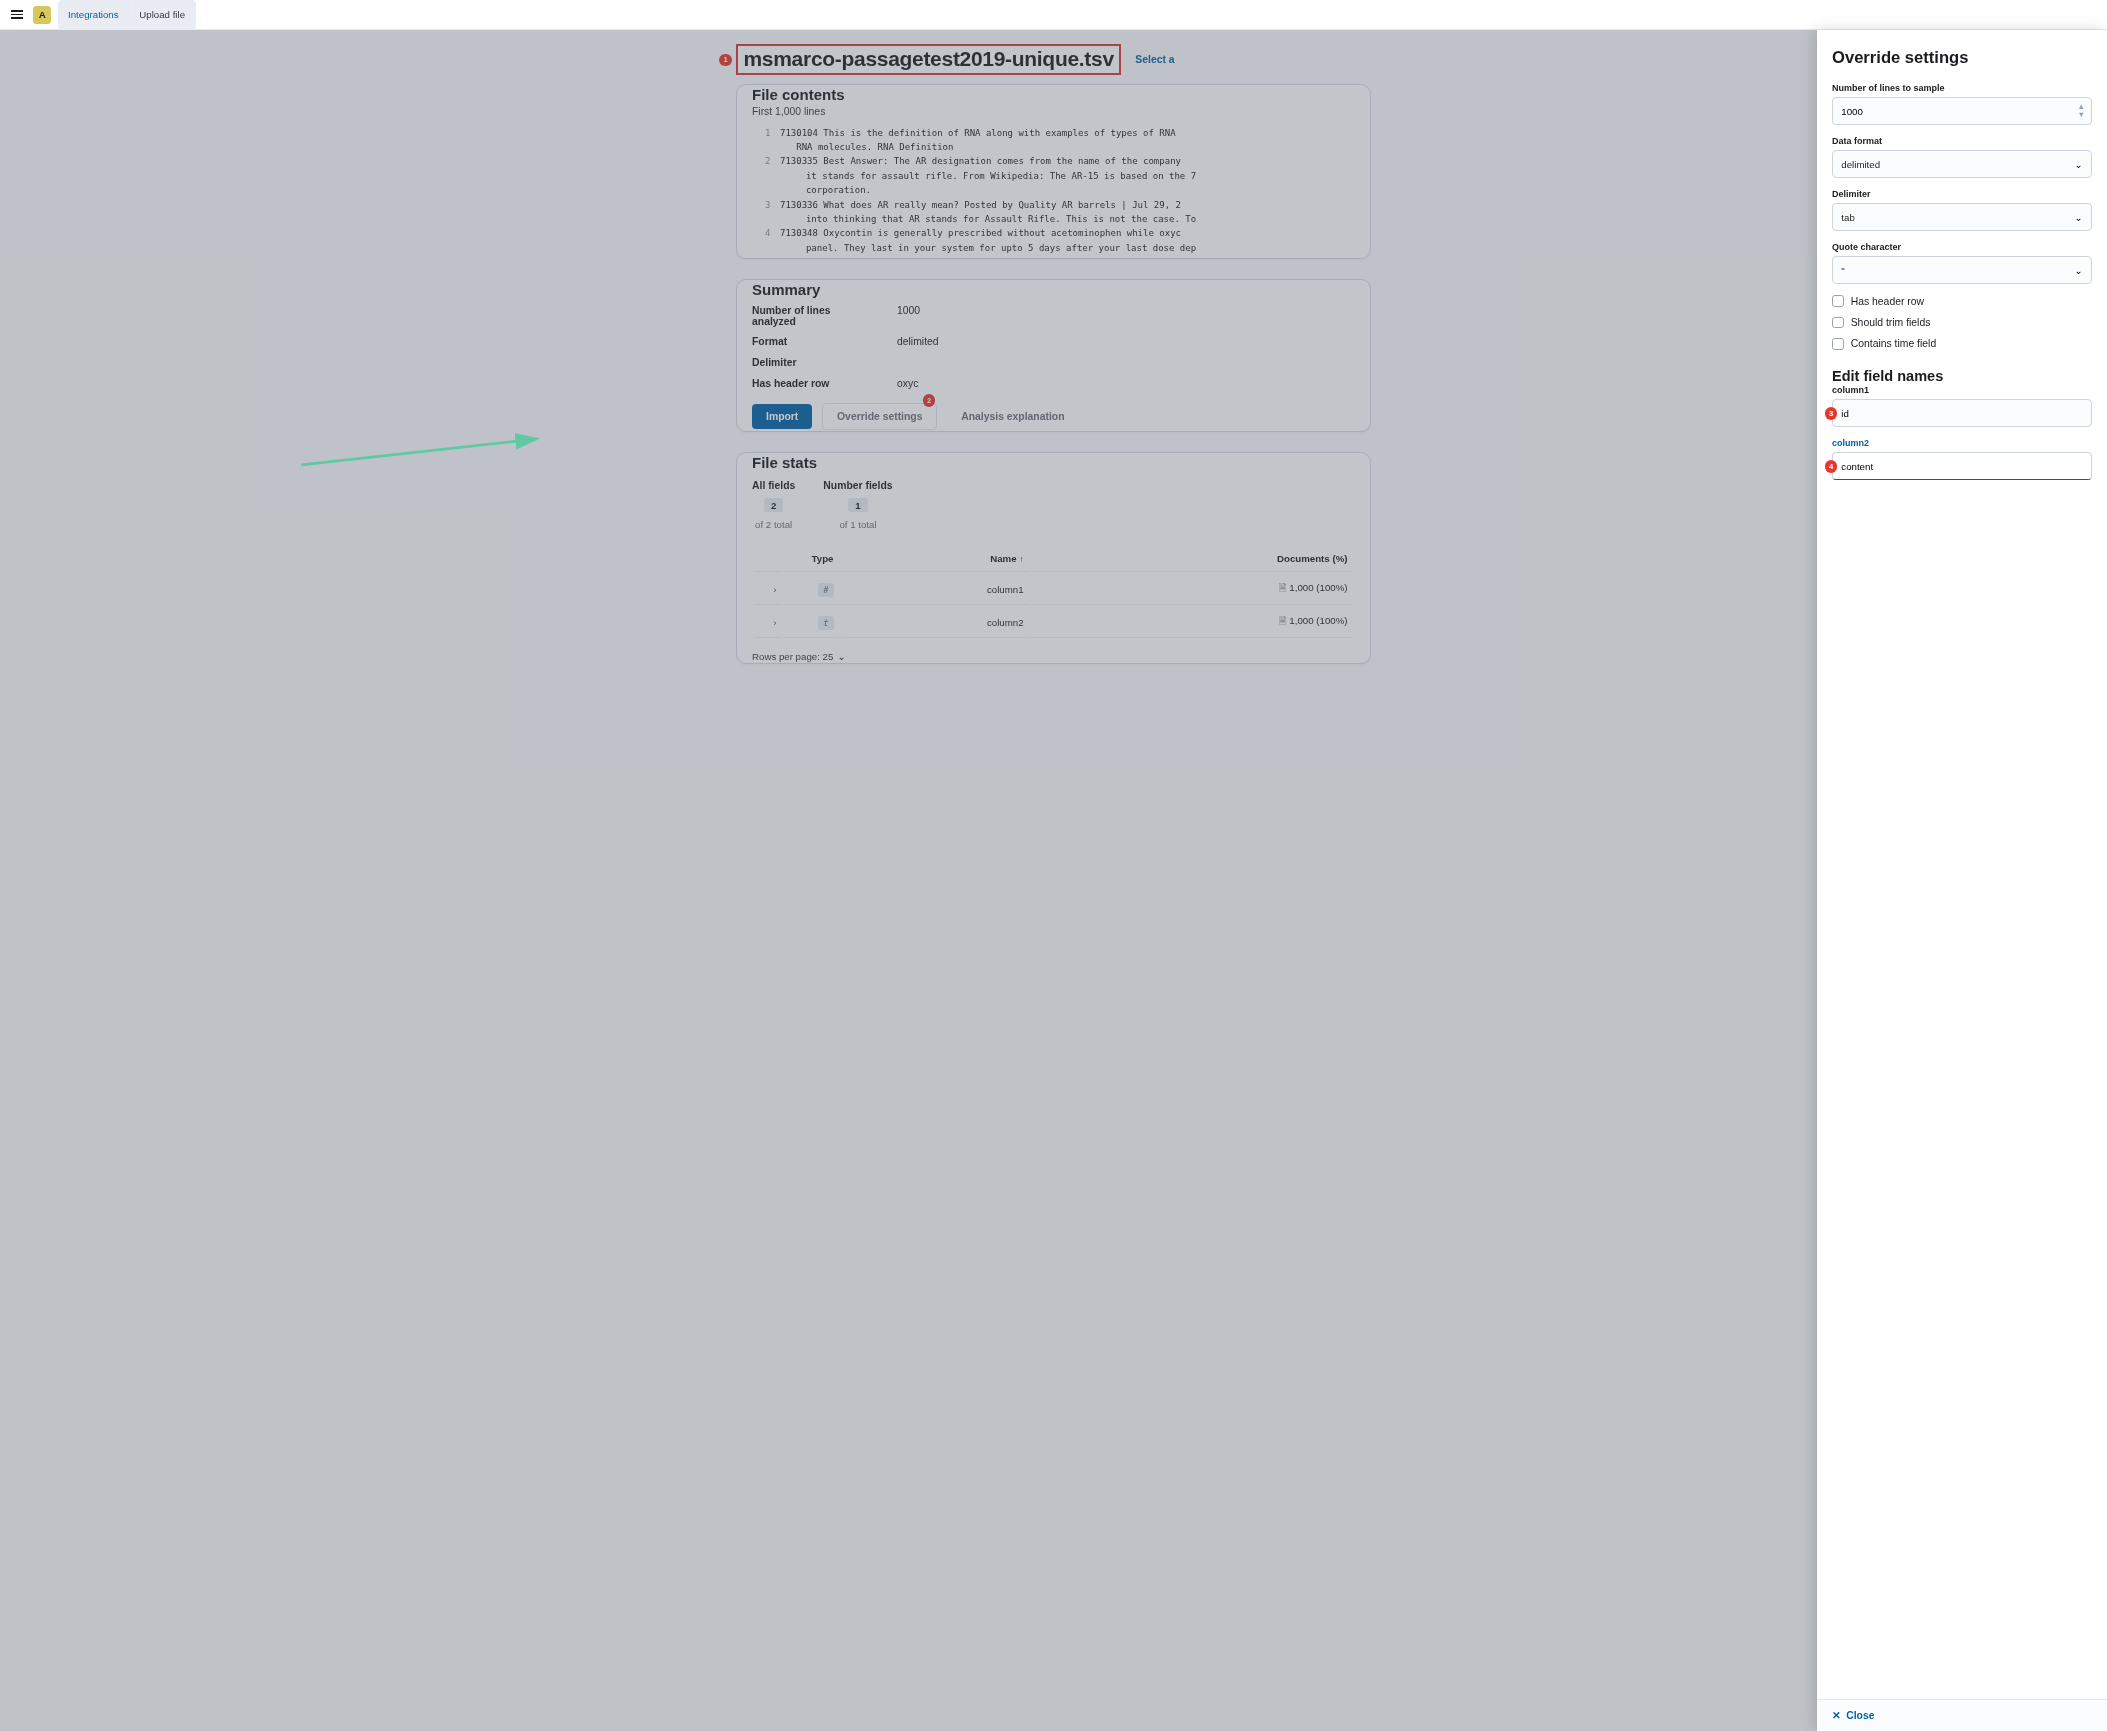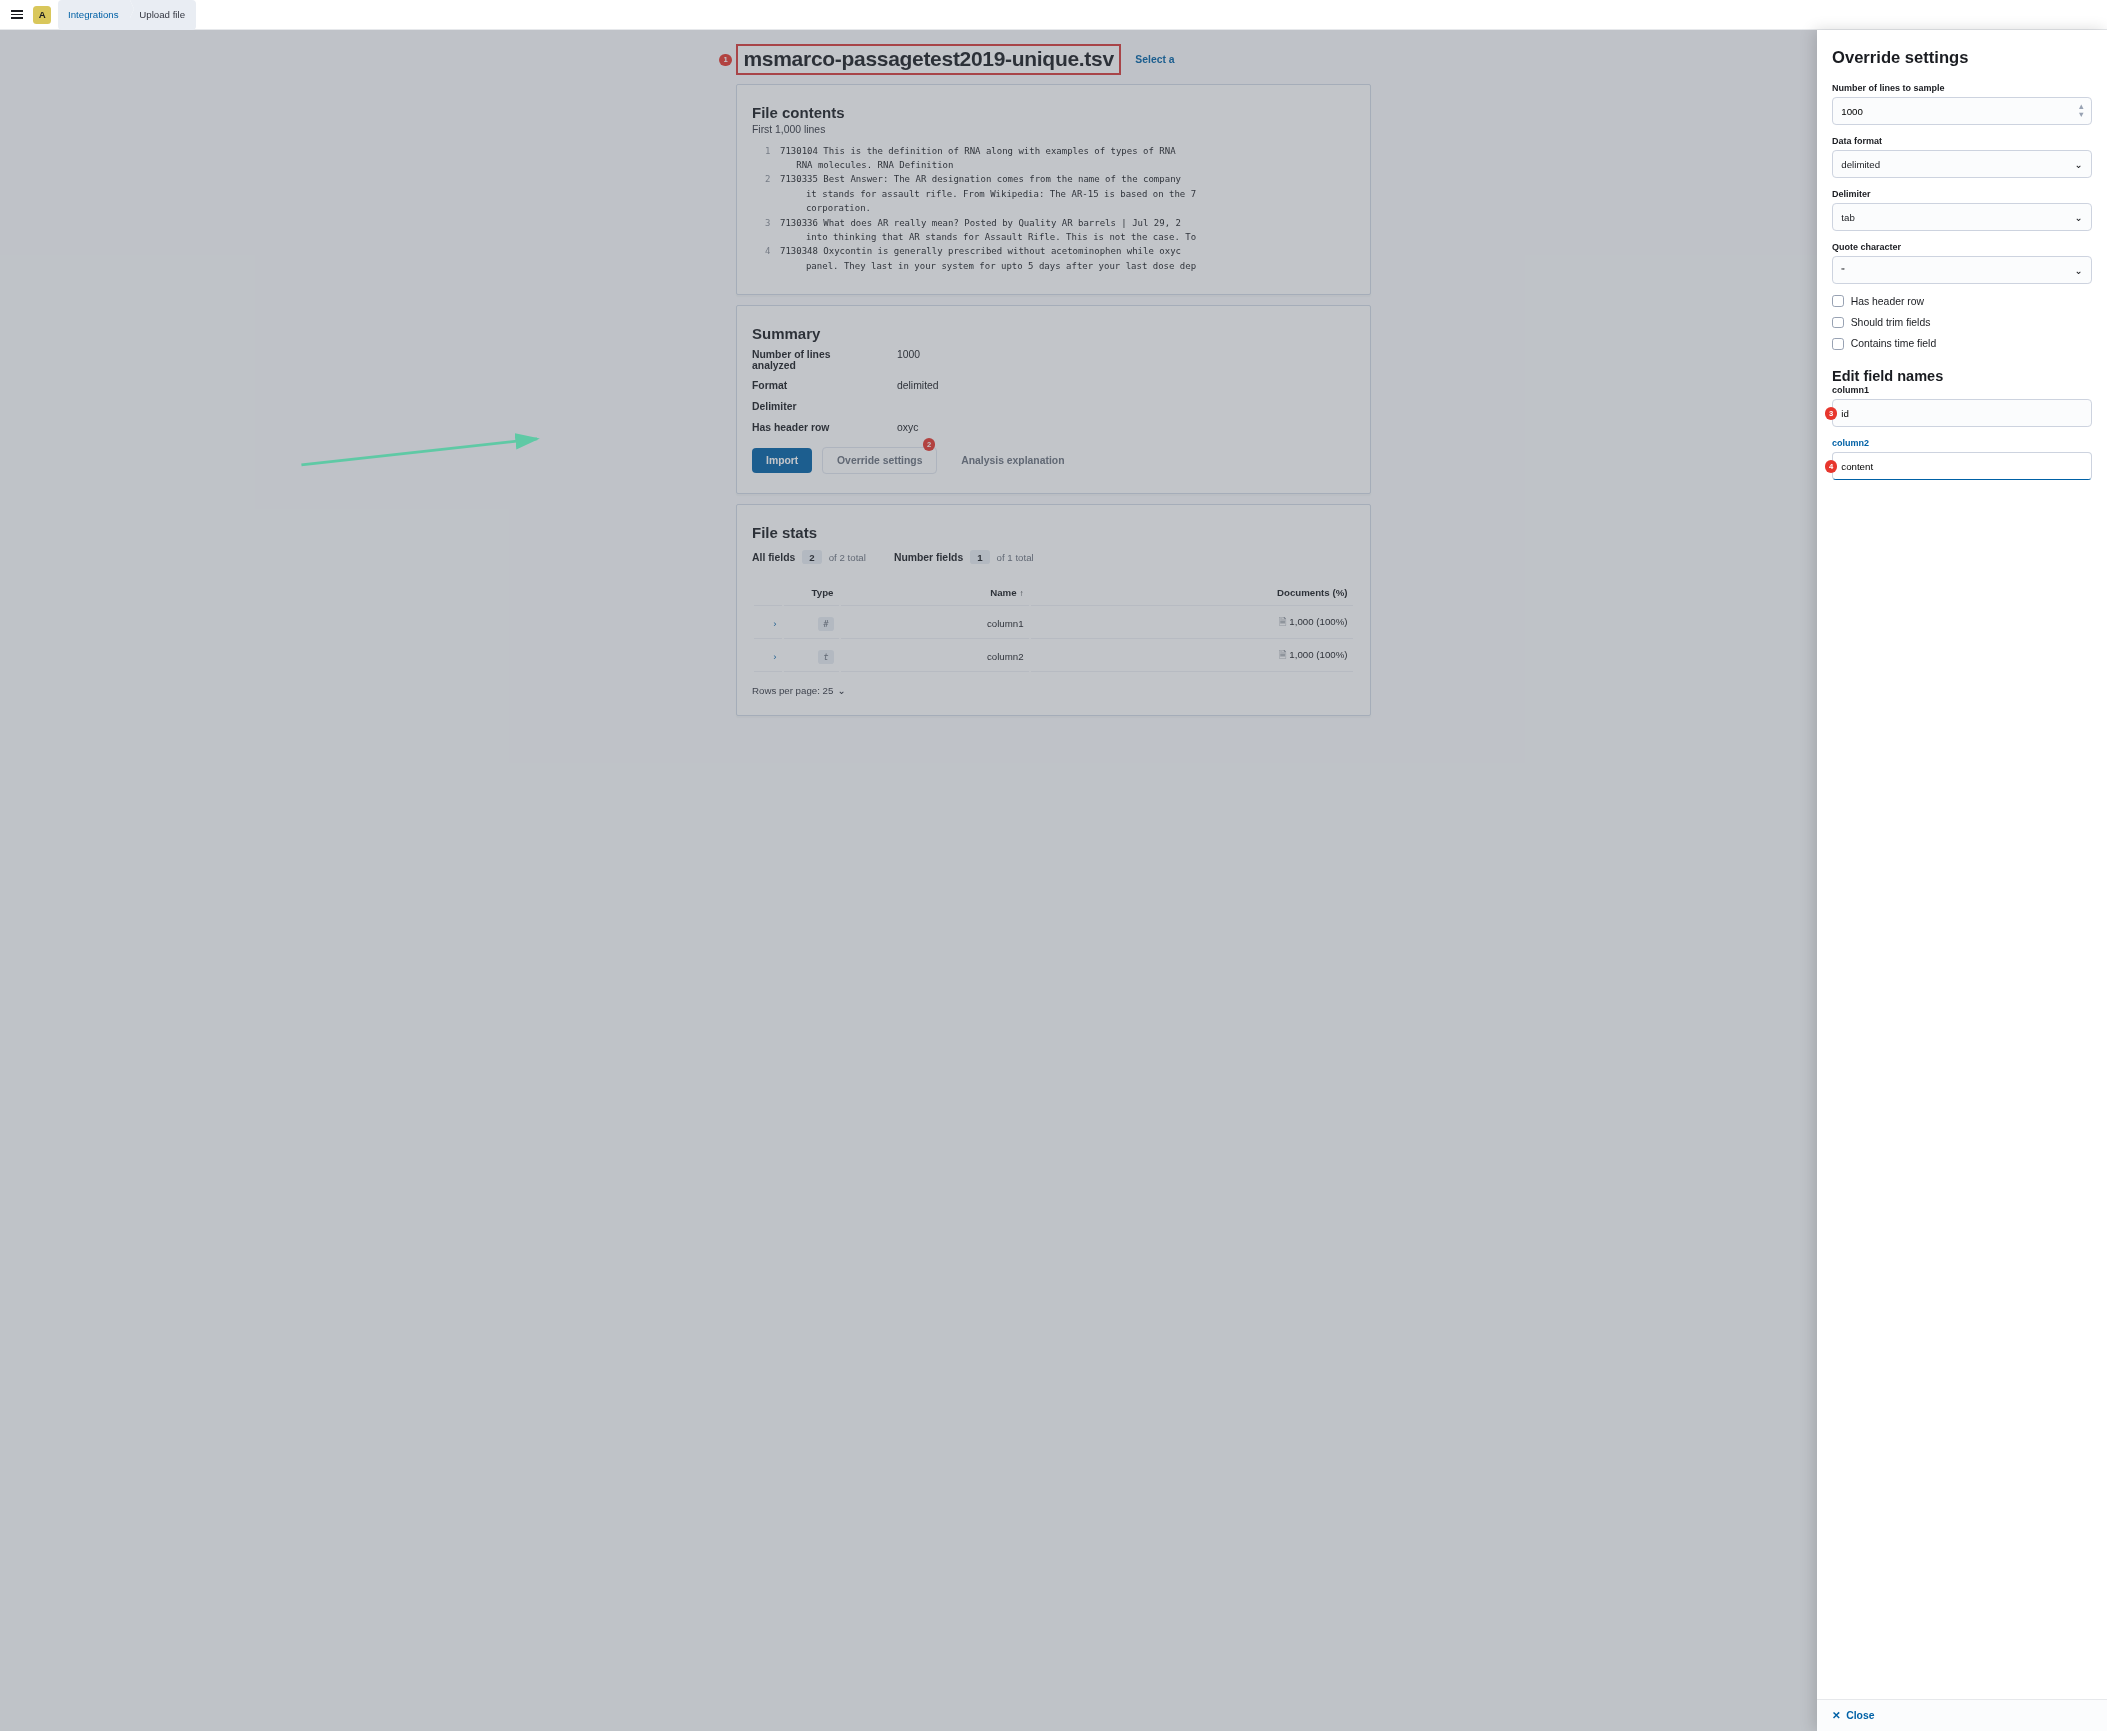--- a/index.html
+++ b/index.html
@@ -21,21 +21,21 @@
     .content-wrap { width: 635px; margin: 0 auto; position: relative; }
     
     .filename-row { display: flex; align-items: center; gap: 14px; margin-bottom: 9.7px; position: relative; }
     .filename-box { border: 2.1px solid #d73a3a; padding: 1.4px 5.5px; background: #fff; }
     .filename-box h1 { font-size: 21px; font-weight: 700; letter-spacing: -0.3px; }
     .visualizer-link { color: #0061a6; font-weight: 600; font-size: 10.4px; }
     
     .badge-num { position: absolute; width: 12.4px; height: 12.4px; background: #e7362d; color: #fff; border-radius: 50%; font-size: 7.6px; font-weight: 700; display: flex; align-items: center; justify-content: center; }
     .badge-1 { left: -16.6px; top: 9.7px; }
     
-    .panel { background: #fff; border: 0.7px solid #d3dae6; border-radius: 2px; padding: 19px 15px; margin-bottom: 10px; box-shadow: 0 1.4px 1.4px rgba(0,0,0,0.03); }
+    .panel { background: #fff; border: 0.7px solid #d3dae6; border-radius: 10px; padding: 1px 15px; margin-bottom: 20px; box-shadow: 0 1.4px 1.4px rgba(0,0,0,0.03); }
     .panel h2 { font-size: 15px; font-weight: 700; margin-bottom: 2.8px; }
     .panel .subtitle { font-size: 10.4px; color: #343741; margin-bottom: 8.3px; }
     
     .file-lines { font-family: ui-monospace, SFMono-Regular, Menlo, Consolas, monospace; font-size: 9px; line-height: 1.6; overflow: hidden; max-height: 131px; }
     .file-line { display: flex; }
     .file-line .ln { width: 28px; text-align: right; color: #8a8f98; padding-right: 9.7px; flex-shrink: 0; }
     .file-line .txt { flex: 1; white-space: pre-wrap; word-break: break-all; }
     .file-line:nth-child(n+2) .txt { padding-left: 9.7px; text-indent: -9.7px; }
     
     .summary-grid { display: flex; flex-direction: column; gap: 9.7px; margin-top: 7px; }
@@ -44,21 +44,21 @@
     .summary-row .value { font-size: 10.4px; }
     
     .btn-row { display: flex; gap: 9.7px; margin-top: 14px; align-items: center; position: relative; }
     .btn { padding: 7px 14px; border-radius: 4.1px; font-size: 10.4px; font-weight: 600; border: none; cursor: pointer; }
     .btn-primary { background: #0061a6; color: #fff; text-align: right; }
     .btn-ghost { background: transparent; color: #6a717d; border: 0.7px solid #e0e5ee; }
     .btn-ghost.noborder { border: none; }
     .badge-2 { left: 171px; top: -8.3px; }
     
     .stats-filters { display: flex; gap: 28px; margin-top: 9.7px; align-items: center; }
-    .filter-chip { display: flex; align-items: center; gap: 7px; }
+    .filter-chip { display: flex; align-items: center; gap: 7px; flex-direction: column; }
     .filter-chip .chip-label { font-weight: 700; font-size: 10.4px; }
     .filter-chip .chip-count { background: #e9edf3; padding: 1.4px 7px; border-radius: 2.8px; font-weight: 600; }
     .filter-chip .chip-of { color: #6a717d; }
     
     .stats-table { width: 100%; margin-top: 14px; }
     .stats-table th, .stats-table td { text-align: right; padding: 7px 5.5px; border-bottom: 0.7px solid #eef0f4; font-size: 9.7px; }
     .stats-table th { font-weight: 700; color: #1a1c21; }
     .stats-table th.right, .stats-table td.right { text-align: right; }
     .expand-chevron { color: #0061a6; font-size: 9.7px; display: inline-block; }
     .type-badge { background: #e9edf3; padding: 2.1px 4.8px; border-radius: 2.8px; font-family: ui-monospace, Menlo, monospace; font-style: italic; font-size: 9px; color: #6a717d; }

